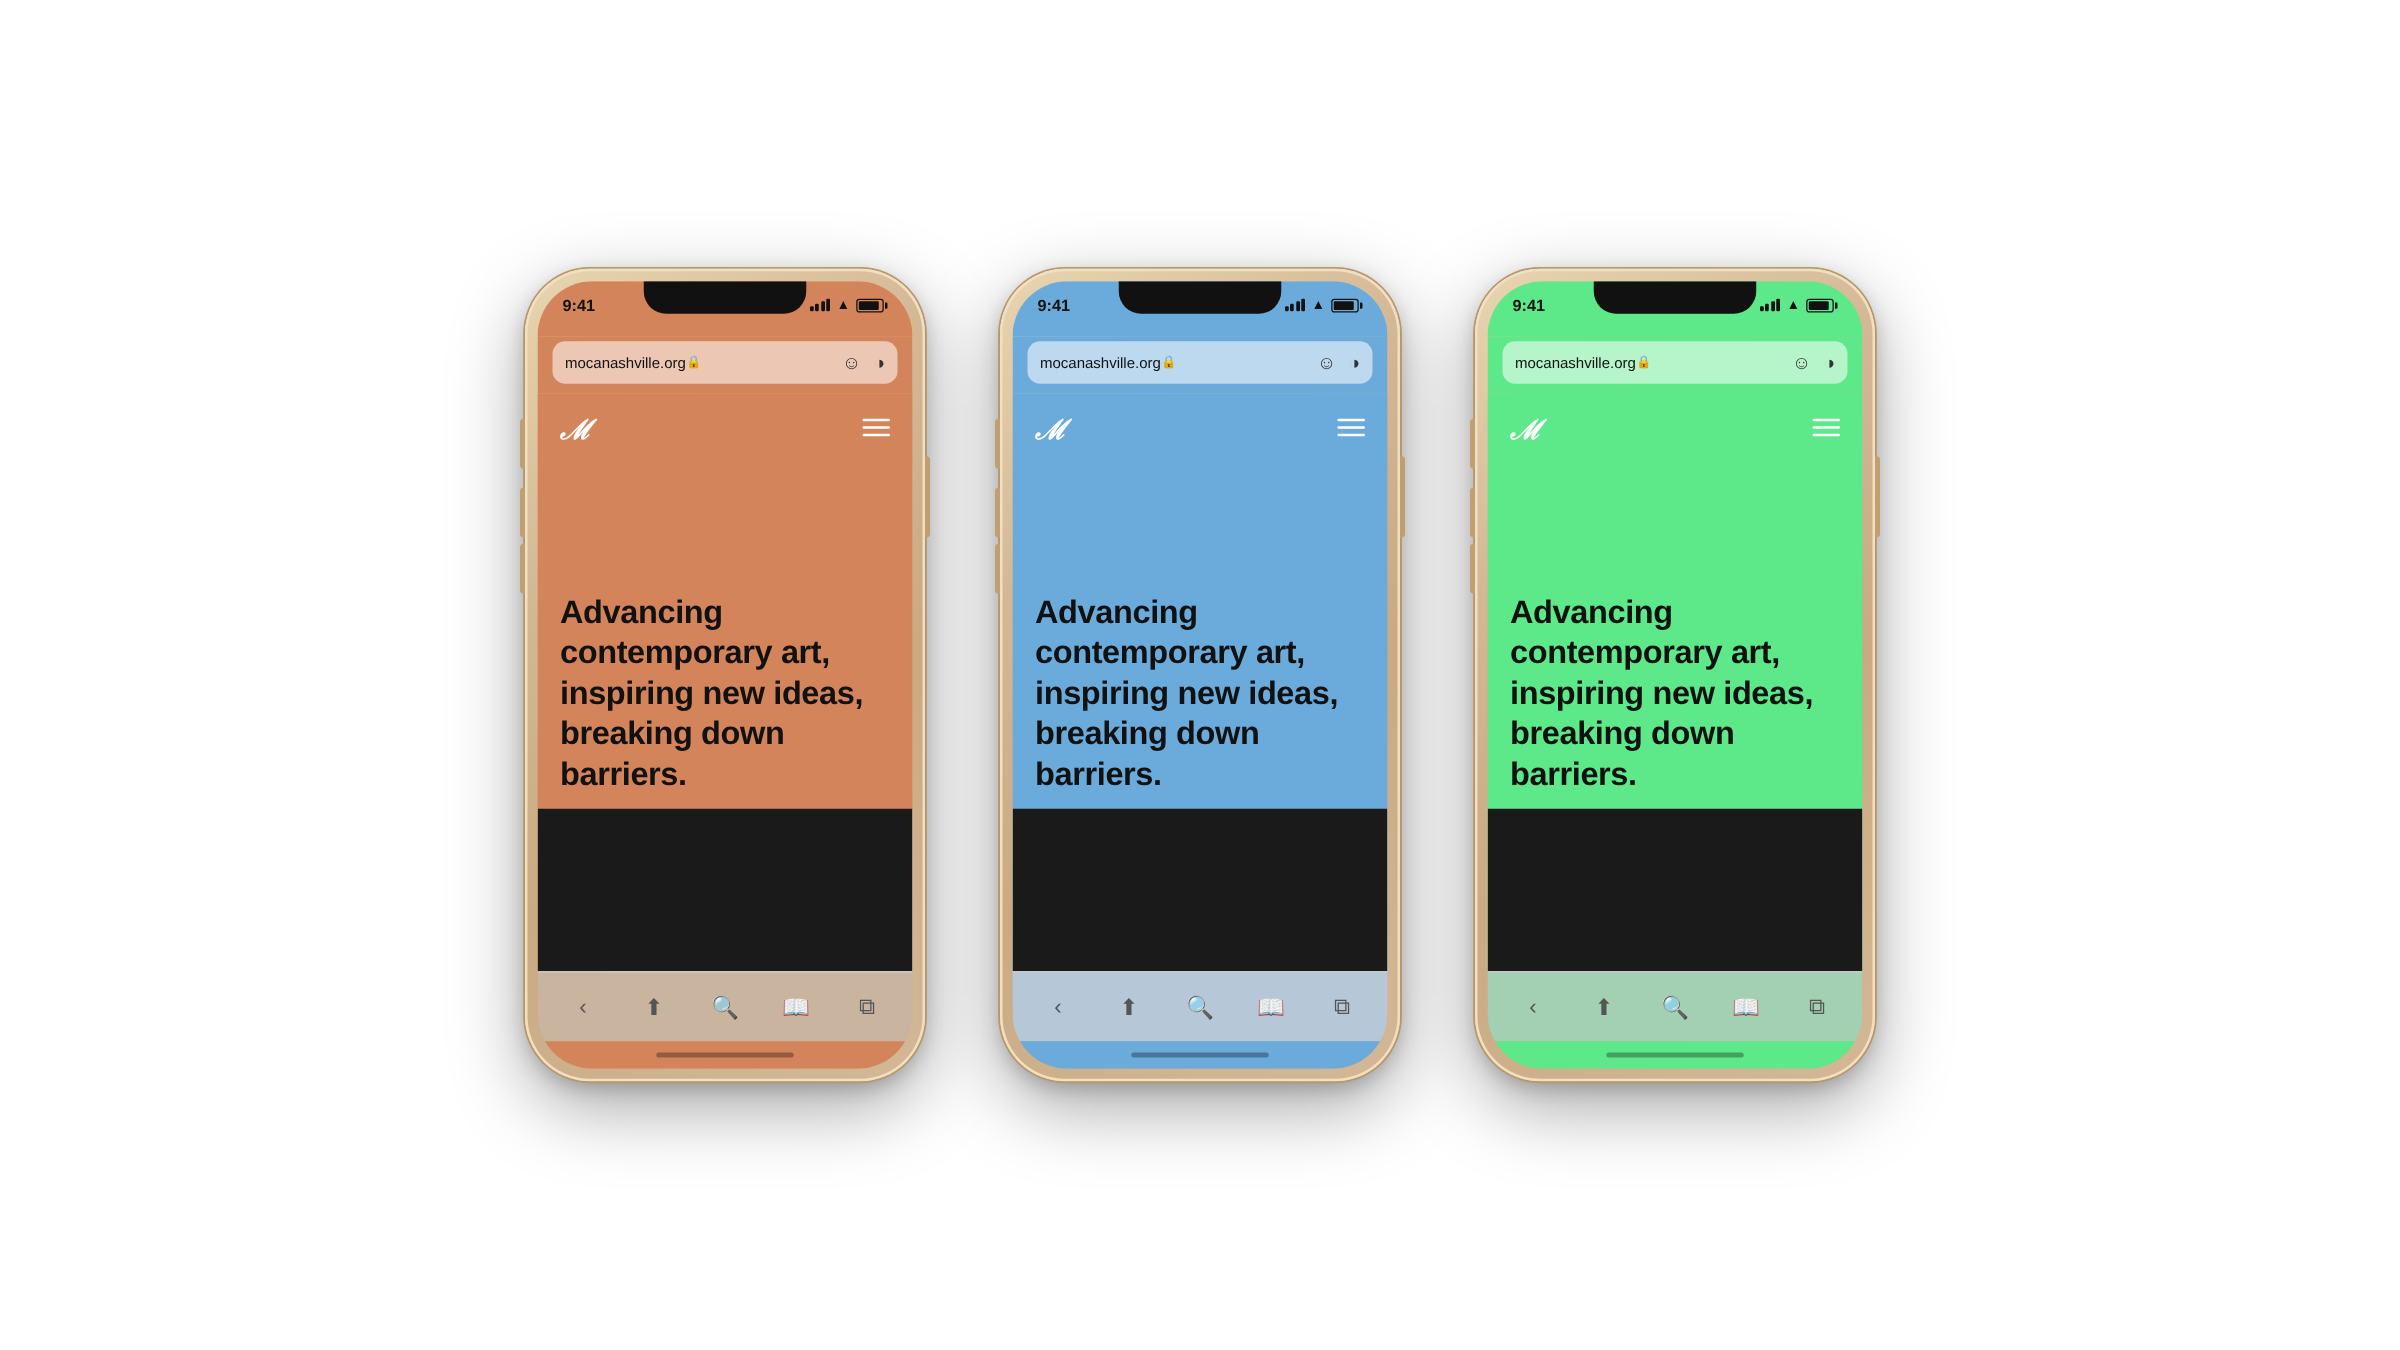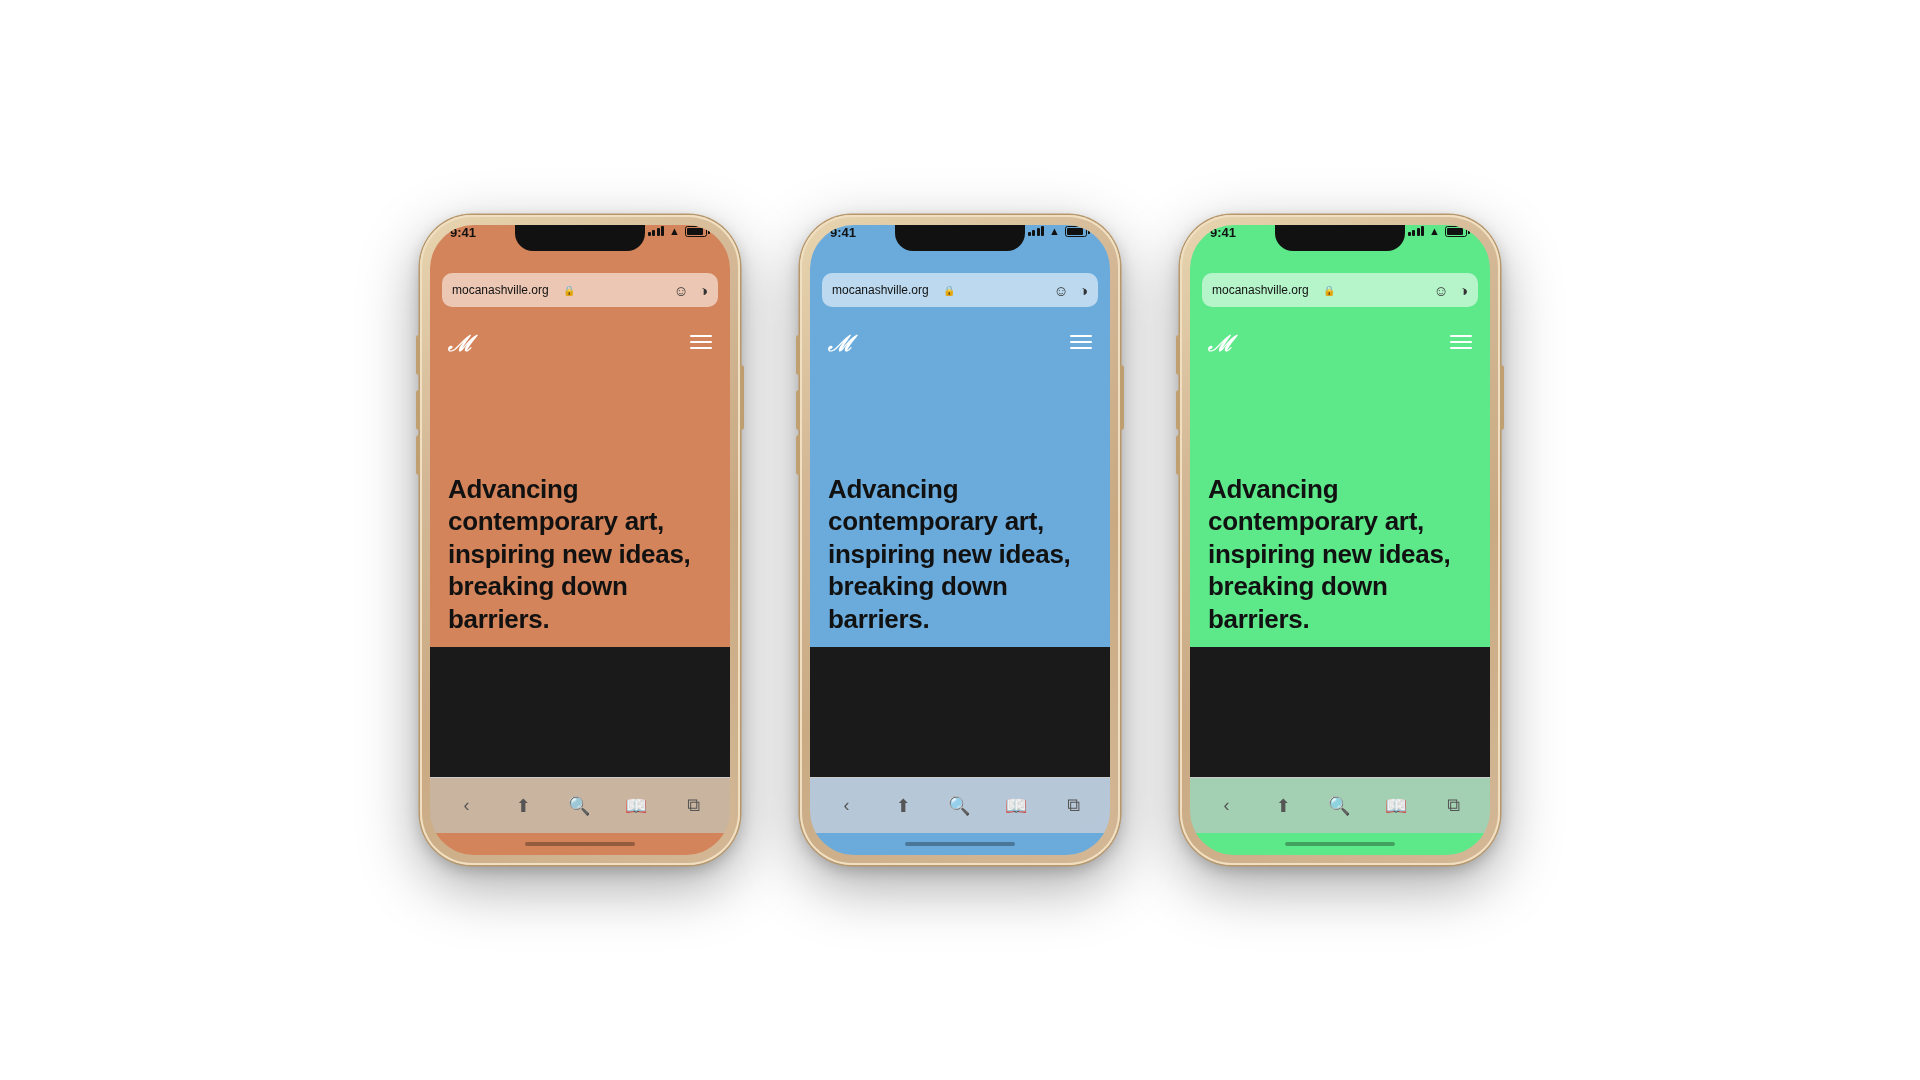--- a/index.html
+++ b/index.html
@@ -82,21 +82,21 @@
       height: 26px;
       background: #111;
       border-radius: 0 0 18px 18px;
       z-index: 10;
     }
 
     
     .status-bar {
       height: 44px;
       display: flex;
-      align-items: flex-start;
+      align-items: center;
       justify-content: space-between;
       padding: 0 20px 6px 20px;
       flex-shrink: 0;
       position: relative;
       z-index: 5;
     }
 
     .status-time {
       font-size: 13px;
       font-weight: 600;
@@ -177,21 +177,21 @@
       justify-content: space-between;
       padding: 0 10px;
     }
 
     .url-text {
       font-size: 12px;
       color: #111;
       font-weight: 400;
       display: flex;
       align-items: center;
-      gap: 15px;
+      gap: 0;
     }
 
     .url-lock {
       font-size: 10px;
     }
 
     .url-actions {
       display: flex;
       align-items: center;
       gap: 10px;

